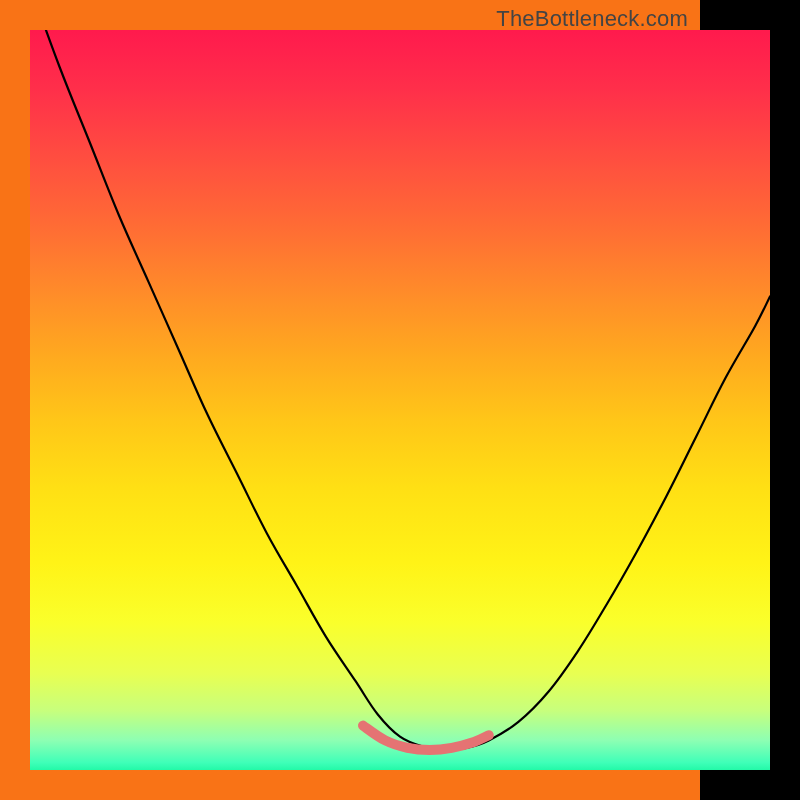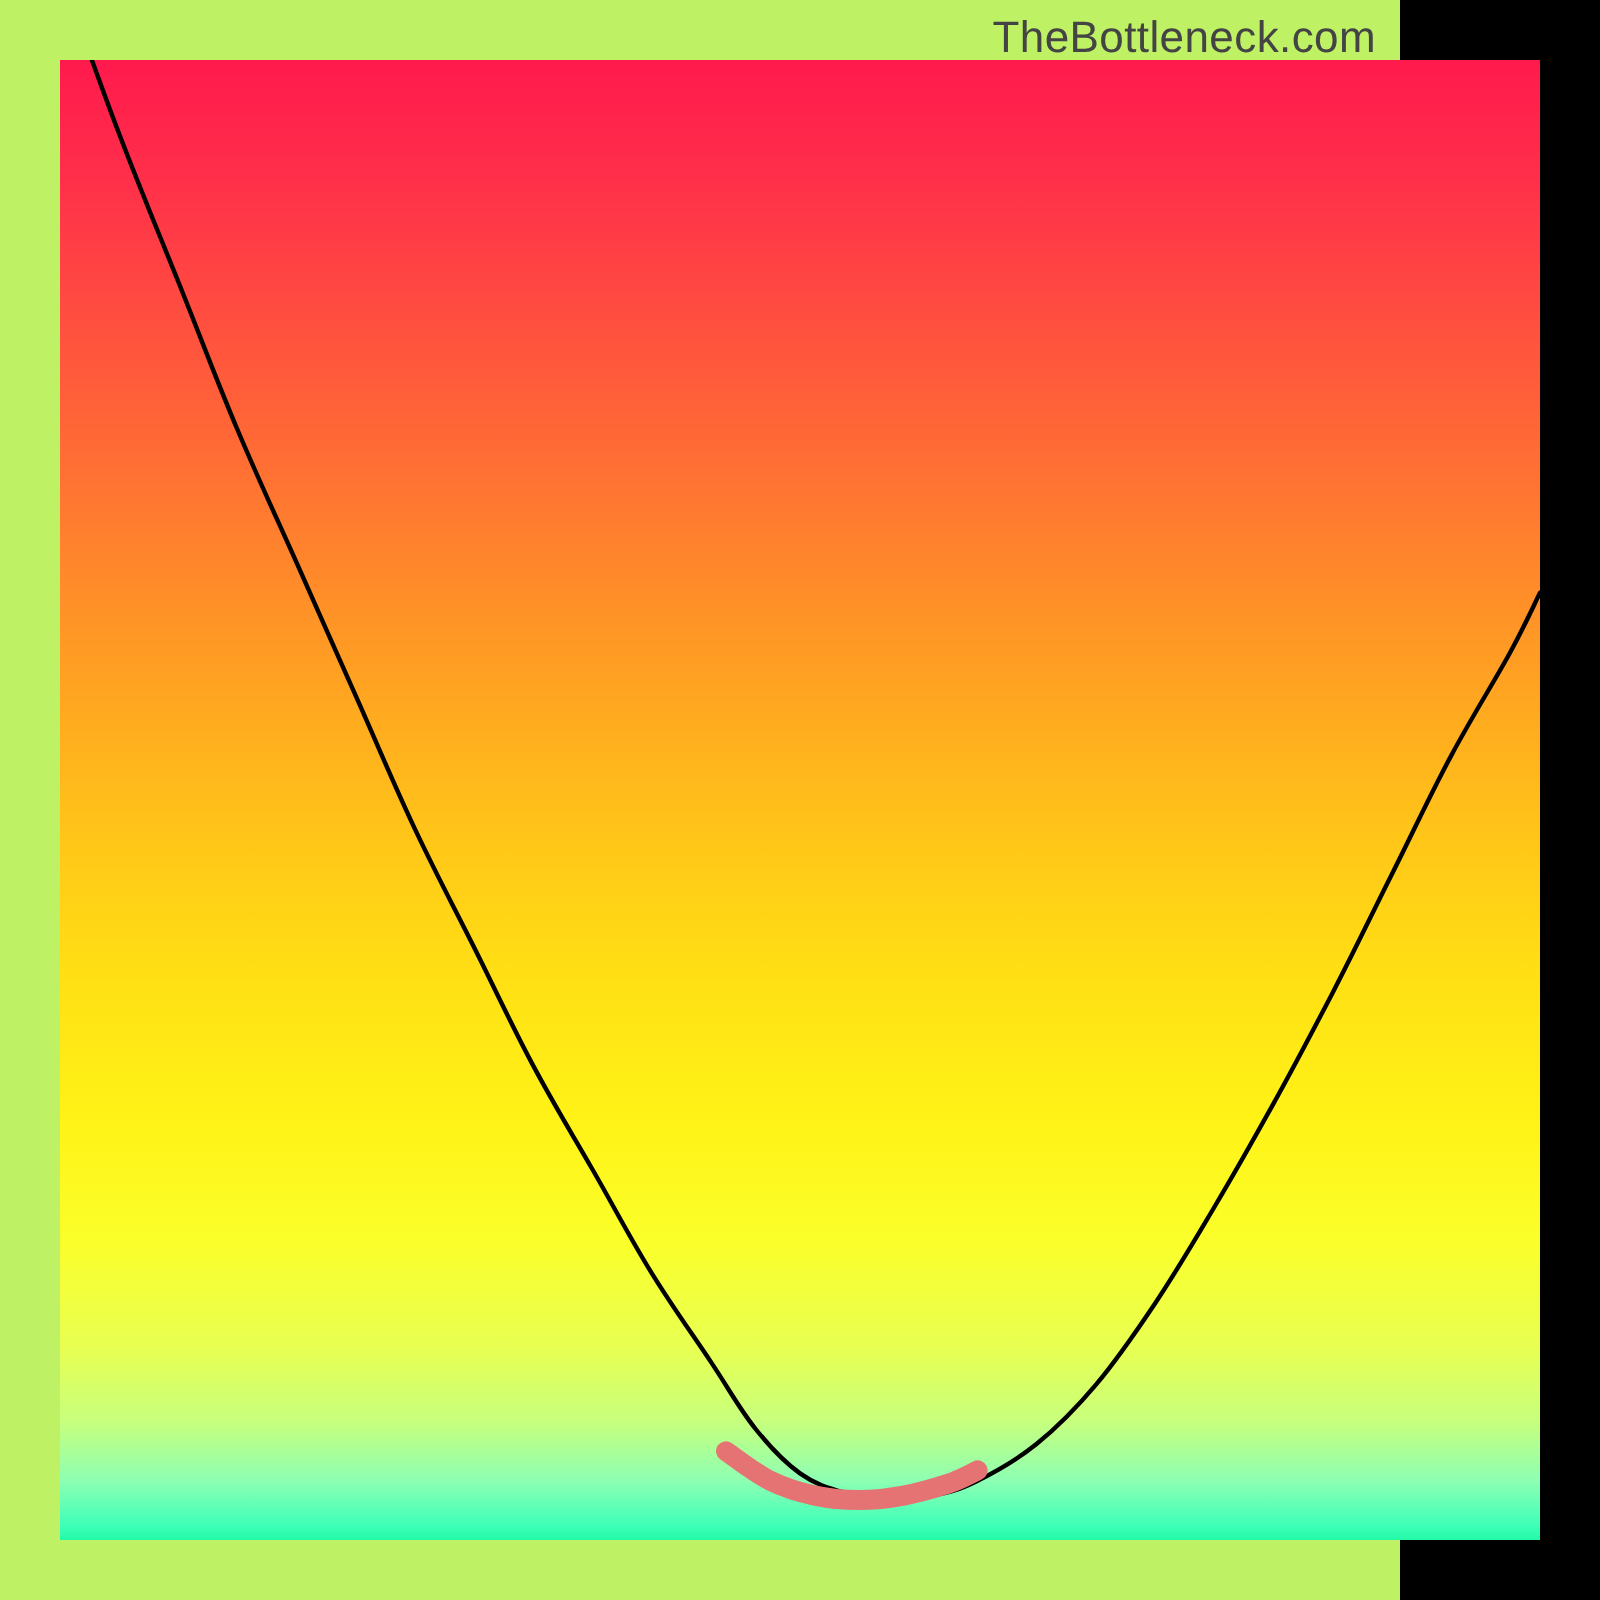--- a/index.html
+++ b/index.html
@@ -8,21 +8,21 @@
     width: 800px;
     height: 800px;
     overflow: hidden;
     background: #000;
     font-family: Arial, Helvetica, sans-serif;
   }
   .frame {
     position: relative;
     width: 700px;
     height: 800px;
-    background: #bef264;
+    background: #f97316;
   }
   .plot-area {
     position: absolute;
     left: 30px;
     top: 30px;
     width: 740px;
     height: 740px;
     overflow: hidden;
   }
   .gradient {

